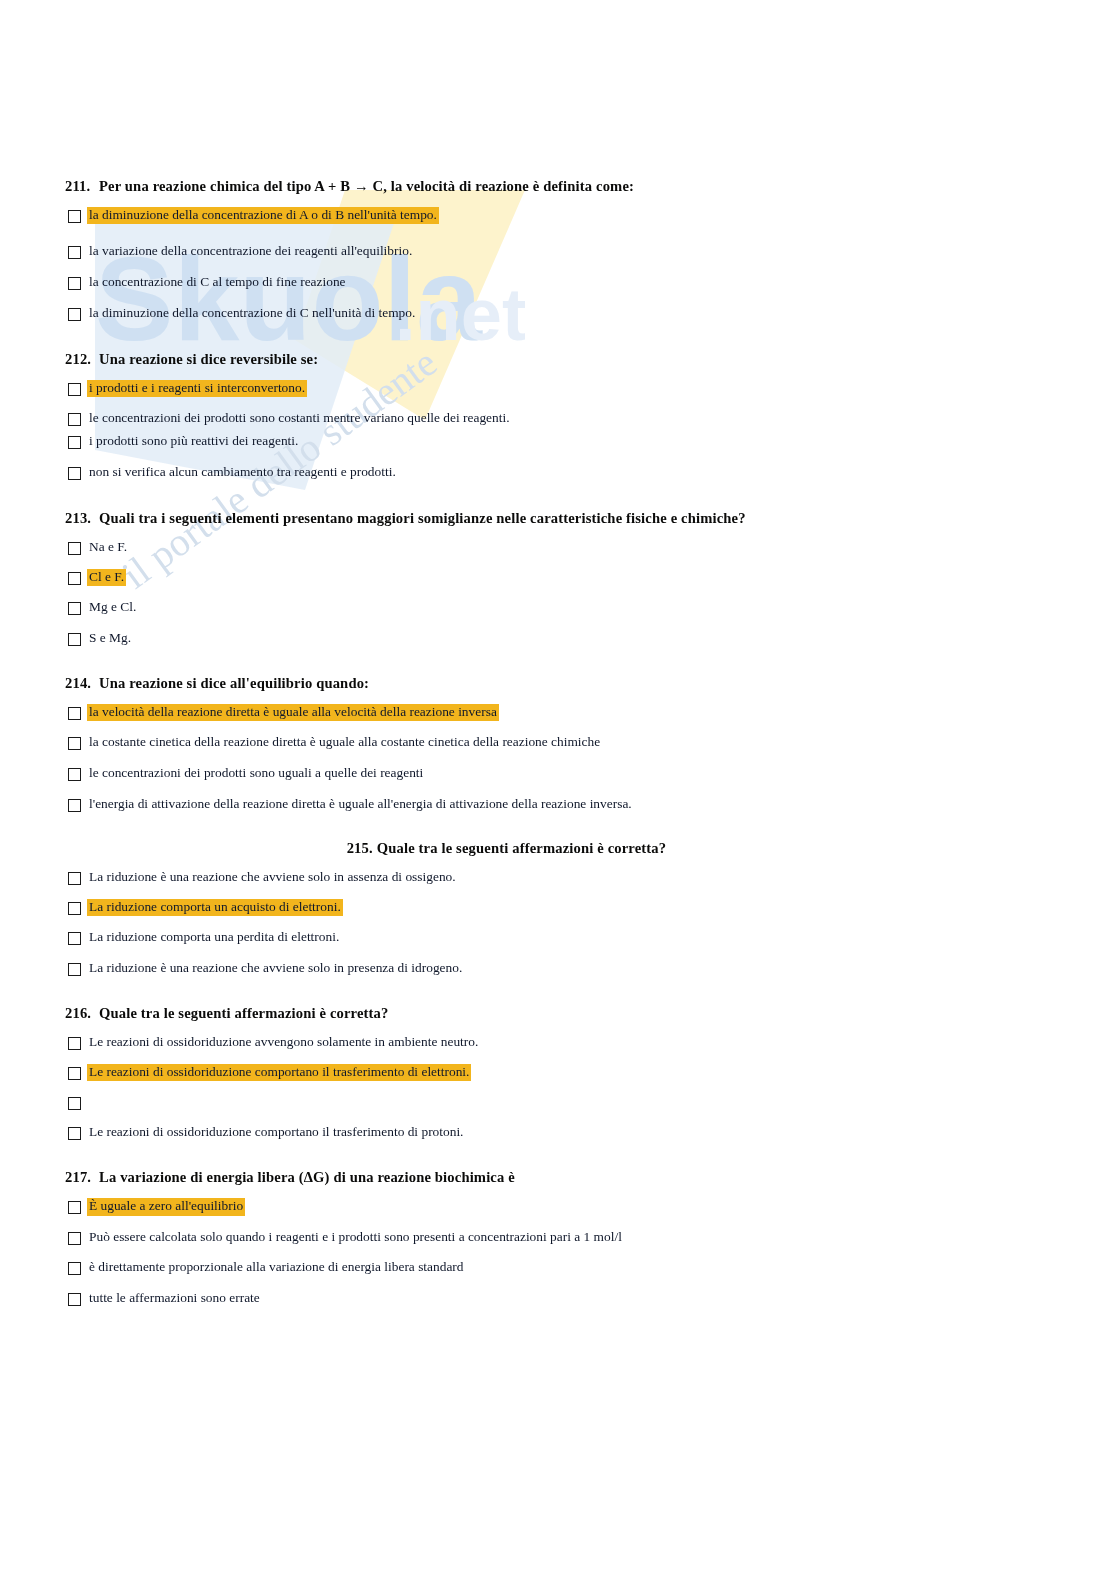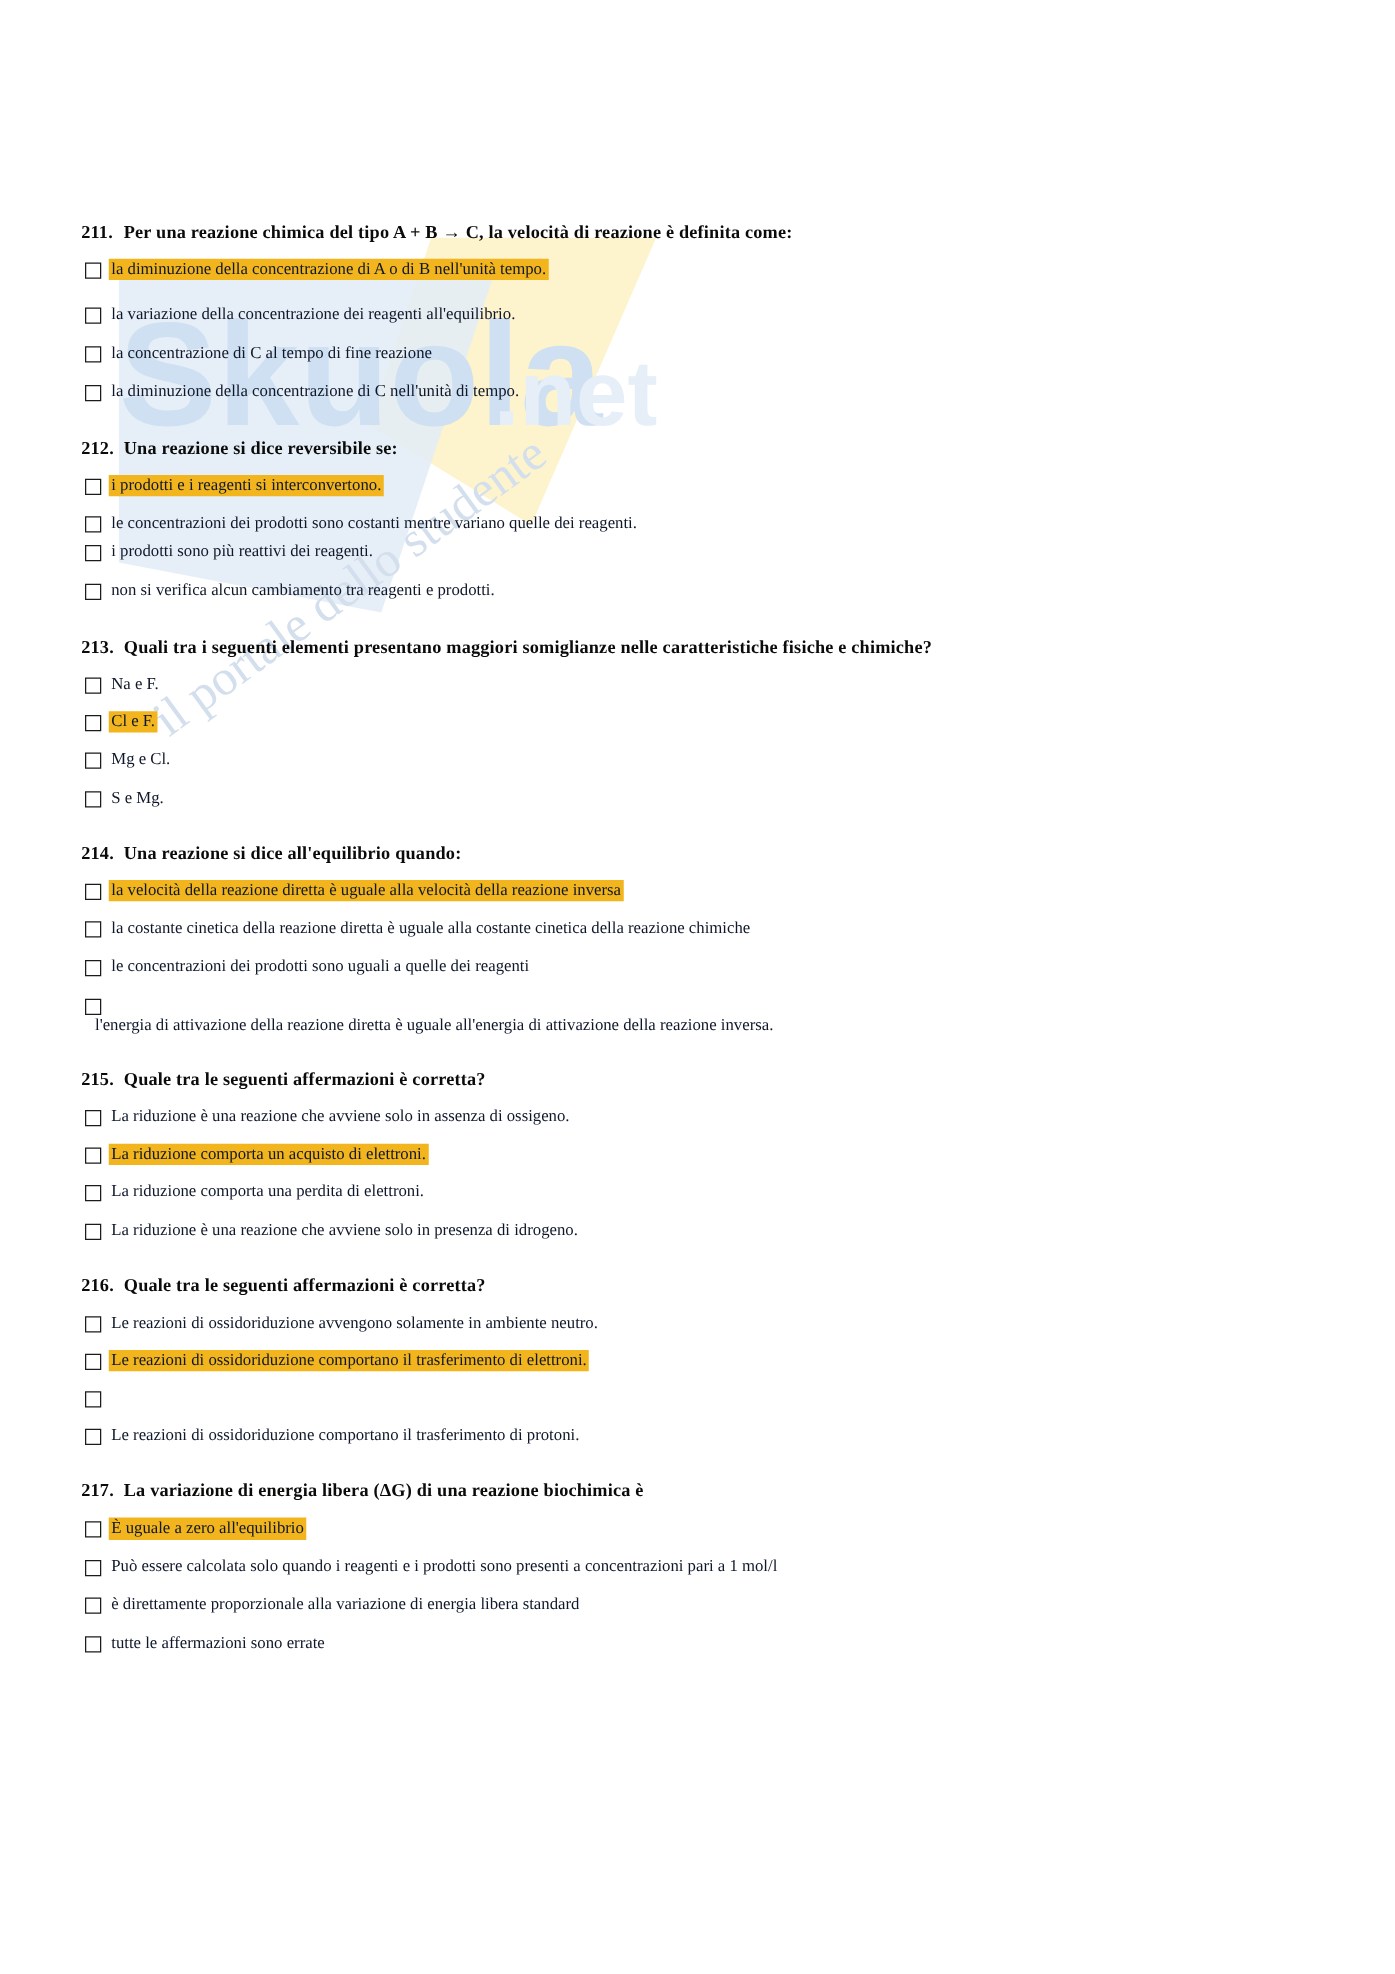--- a/index.html
+++ b/index.html
@@ -175,27 +175,27 @@
         <span class="answer-text">la velocità della reazione diretta è uguale alla velocità della reazione inversa</span>
       </div>
       <div class="answer-row" style="margin-top:13px;">
         <span class="checkbox"></span>
         <span class="answer-text">la costante cinetica della reazione diretta è uguale alla costante cinetica della reazione chimiche</span>
       </div>
       <div class="answer-row" style="margin-top:14px;">
         <span class="checkbox"></span>
         <span class="answer-text">le concentrazioni dei prodotti sono uguali a quelle dei reagenti</span>
       </div>
-      <div class="answer-row" style="margin-top:14px;flex-direction:column;">
+      <div class="answer-row" style="margin-top:14px;">
         <span class="checkbox"></span>
         <span class="answer-text">l'energia di attivazione della reazione diretta è uguale all'energia di attivazione della reazione inversa.</span>
       </div>
     </div>
 
-    <div class="question-block" style="margin-top:27px;">
+    <div class="question-block" style="margin-top:27px;text-align:center;">
       <div class="q-header">
         <span class="q-num">215.</span><span>Quale tra le seguenti affermazioni è corretta?</span>
       </div>
       <div class="answer-row" style="margin-top:12px;">
         <span class="checkbox"></span>
         <span class="answer-text">La riduzione è una reazione che avviene solo in assenza di ossigeno.</span>
       </div>
       <div class="answer-row highlighted" style="margin-top:13px;">
         <span class="checkbox"></span>
         <span class="answer-text">La riduzione comporta un acquisto di elettroni.</span>

